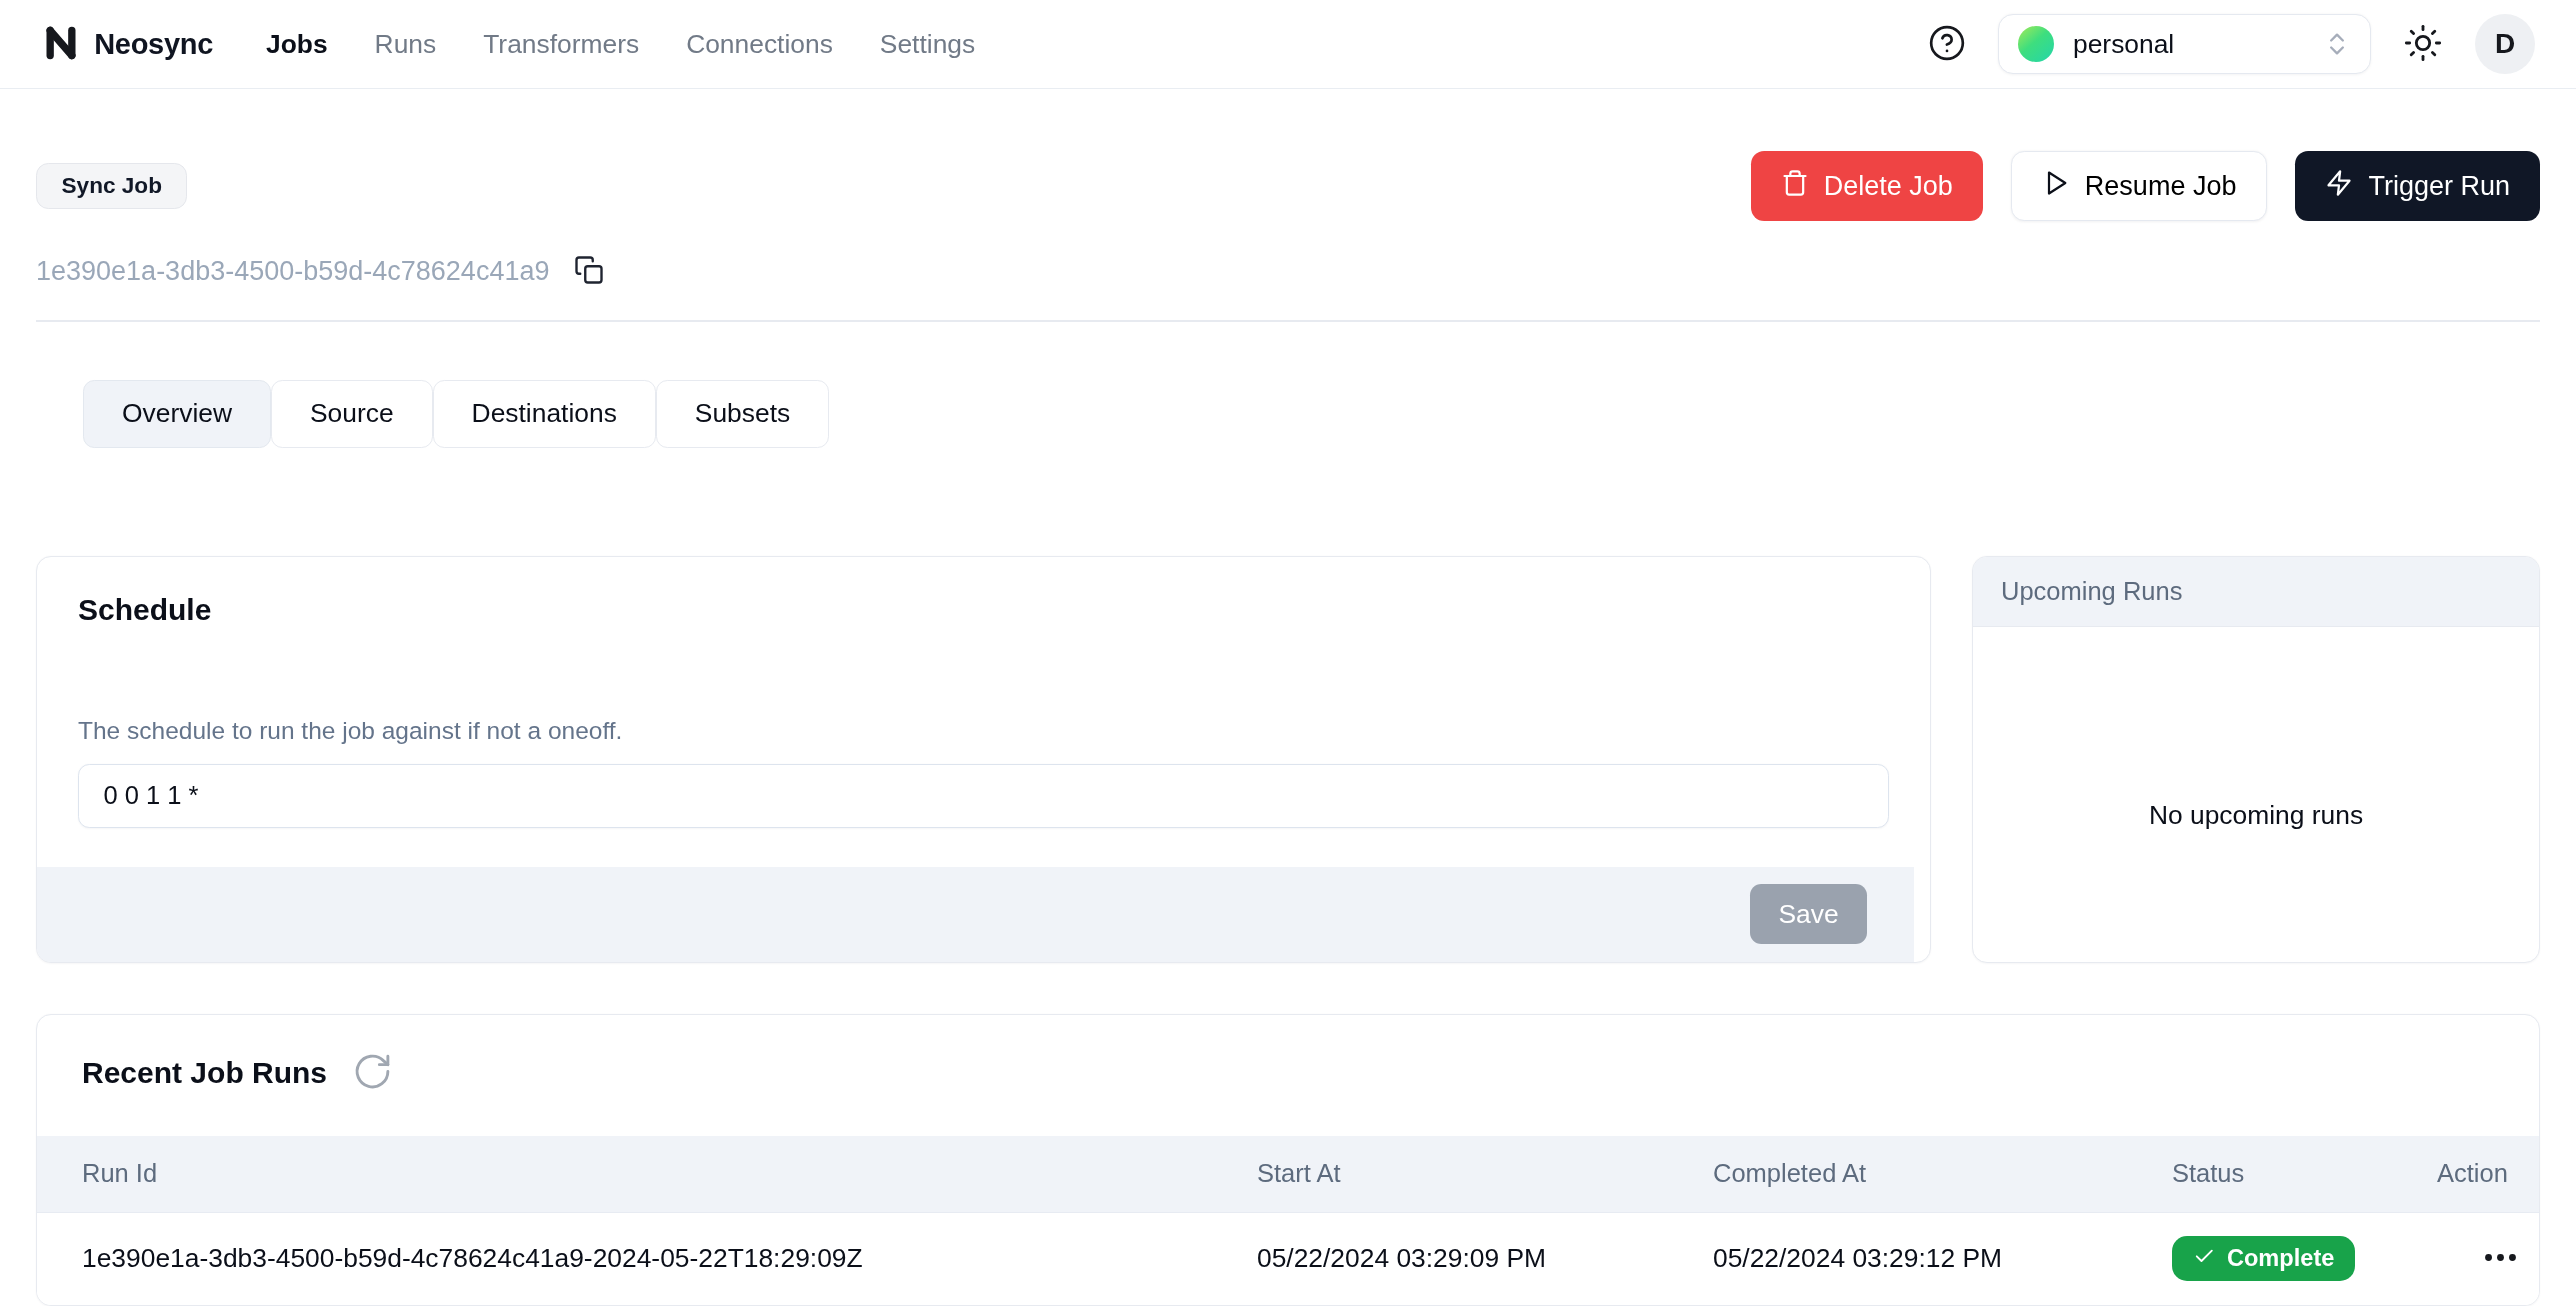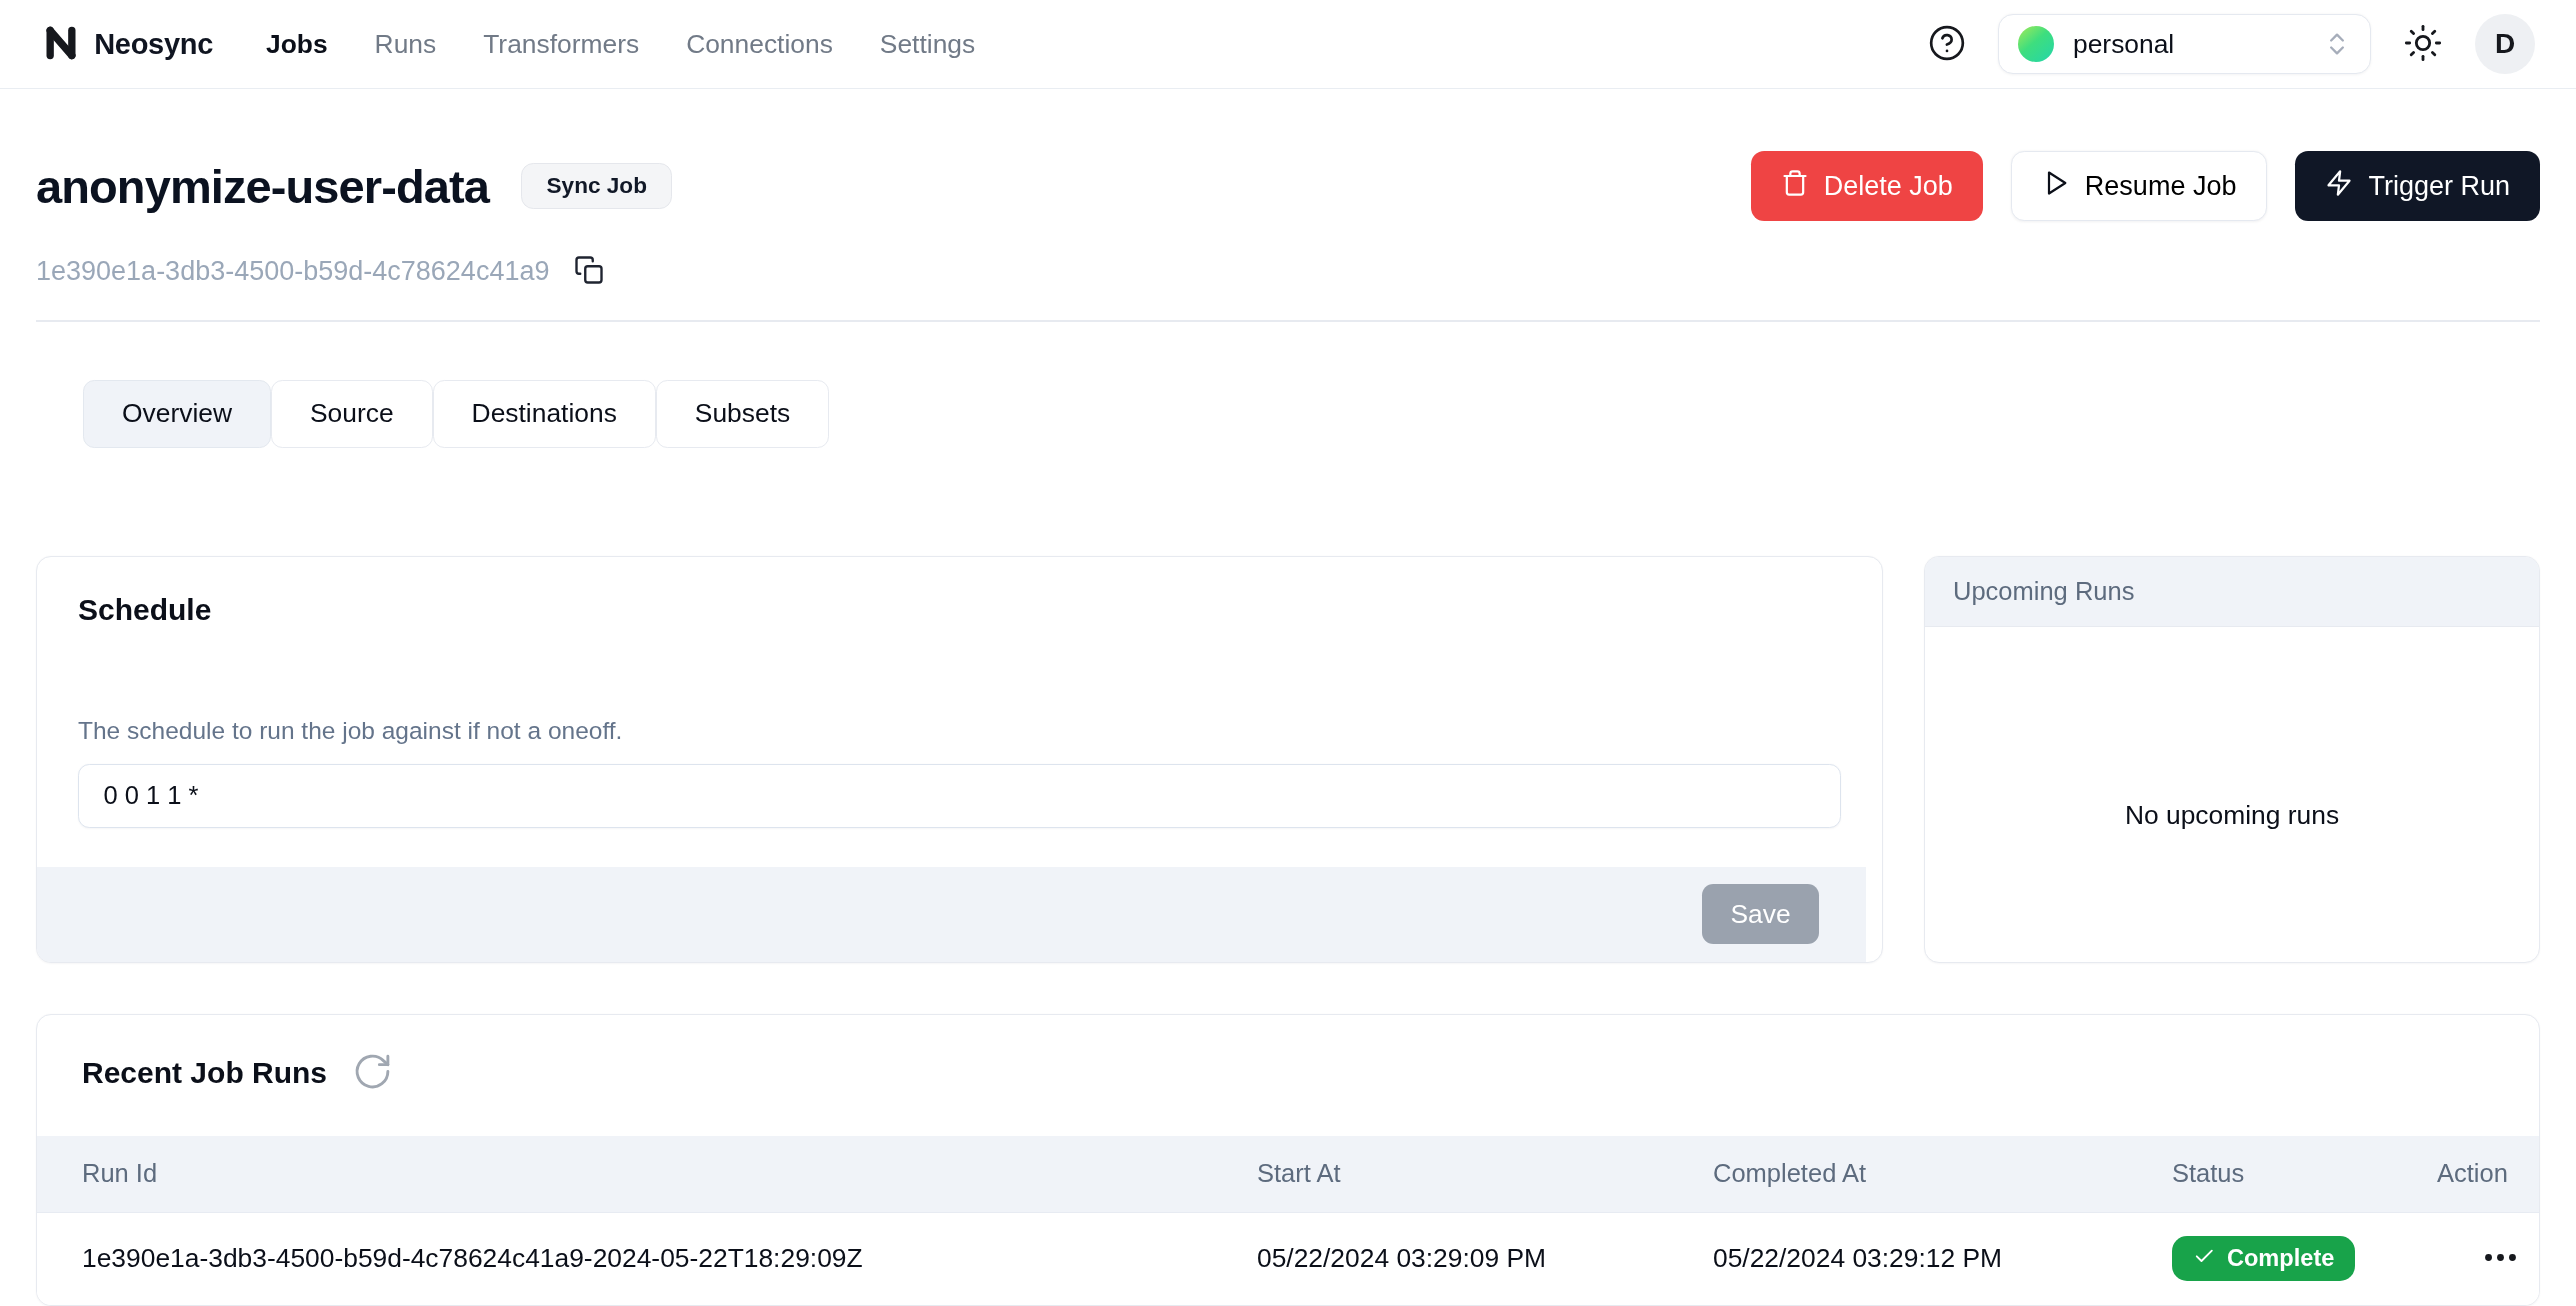--- a/index.html
+++ b/index.html
@@ -68,21 +68,21 @@
   .schedule-title { font-size: 30px; font-weight: 700; color: #0b0f19; }
   .schedule-desc { margin-top: 90px; font-size: 24.5px; color: #64748b; }
   .cron-input { margin-top: 19px; width: 100%; height: 64px; border: 1.9px solid #dde4ee;
     border-radius: 11.3px; font-size: 25.5px; color: #0b0f19; padding: 0 24.5px;
     box-shadow: 0 0.9px 1.9px rgba(16,24,40,.04); font-family: inherit; outline: none; }
   .schedule-footer { position: absolute; left: 0; right: 16px; bottom: 0; height: 95px;
     background: #f0f3f8; display: flex; align-items: center; justify-content: flex-end; padding: 0 47px; }
   .btn-save { width: 117px; height: 60px; background: #9aa2ae; color: #fff; font-size: 26.4px;
     font-weight: 500; border: none; border-radius: 11.3px; cursor: pointer; font-family: inherit; }
 
-  .upcoming-card { width: 616px; height: 407px; display: flex; flex-direction: column; overflow: hidden; }
+  .upcoming-card { width: 568px; height: 407px; display: flex; flex-direction: column; overflow: hidden; }
   .upcoming-header { height: 70px; flex: none; background: #f0f3f8; border-bottom: 1.9px solid #e7eaf0;
     display: flex; align-items: center; padding: 0 28px; font-size: 25.5px; color: #5d6b7e; font-weight: 500; }
   .upcoming-body { flex: 1; display: flex; align-items: center; justify-content: center;
     padding-top: 43px; font-size: 26.4px; color: #0b0f19; }
 
   .recent-card { margin-top: 51px; overflow: hidden; }
   .recent-heading-row { display: flex; align-items: center; gap: 24.5px; padding: 36px 45px 0; }
   .recent-title { font-size: 30px; font-weight: 700; color: #0b0f19; }
 
   .runs-table { margin-top: 41px; }
@@ -159,21 +159,20 @@
     </button>
 
     <div class="user-avatar">D</div>
   </div>
 </header>
 
 <main>
 
   <div class="title-row">
     <div class="title-left">
-      <h1 class="page-title">anonymize-user-data</h1>
       <span class="type-badge">Sync Job</span>
     </div>
     <div class="title-actions">
       <button class="btn btn-delete">
         <span>
           <svg width="28" height="28" viewBox="0 0 24 24" fill="none" stroke="#ffffff" stroke-width="1.9" stroke-linecap="round" stroke-linejoin="round">
             <path d="M3 6h18"></path>
             <path d="M19 6v14a2 2 0 0 1-2 2H7a2 2 0 0 1-2-2V6"></path>
             <path d="M8 6V4a2 2 0 0 1 2-2h4a2 2 0 0 1 2 2v2"></path>
           </svg>

